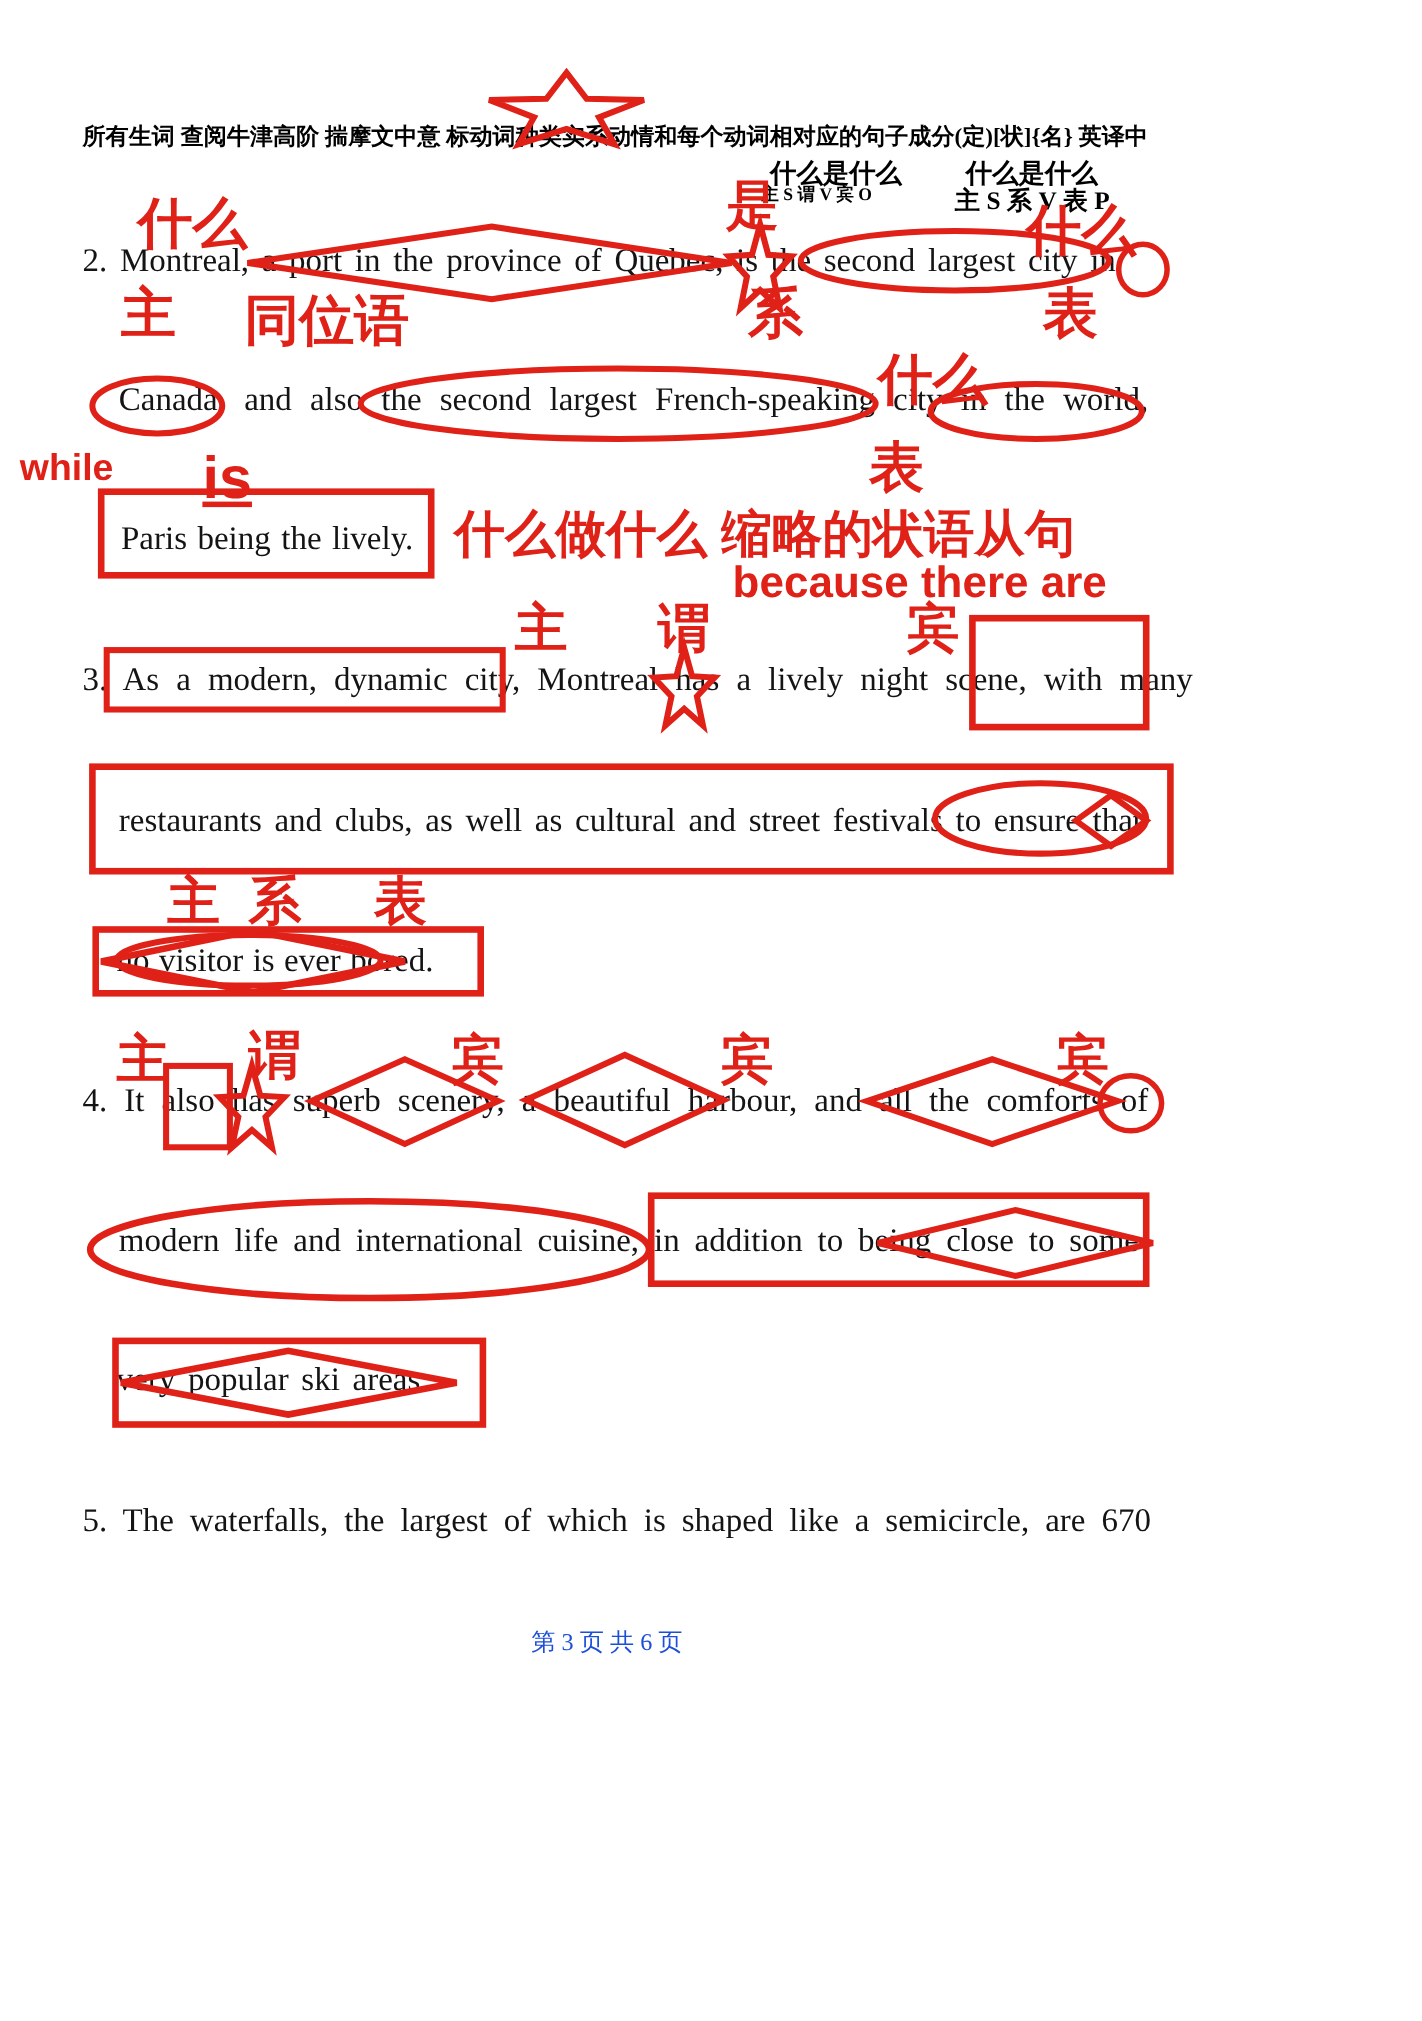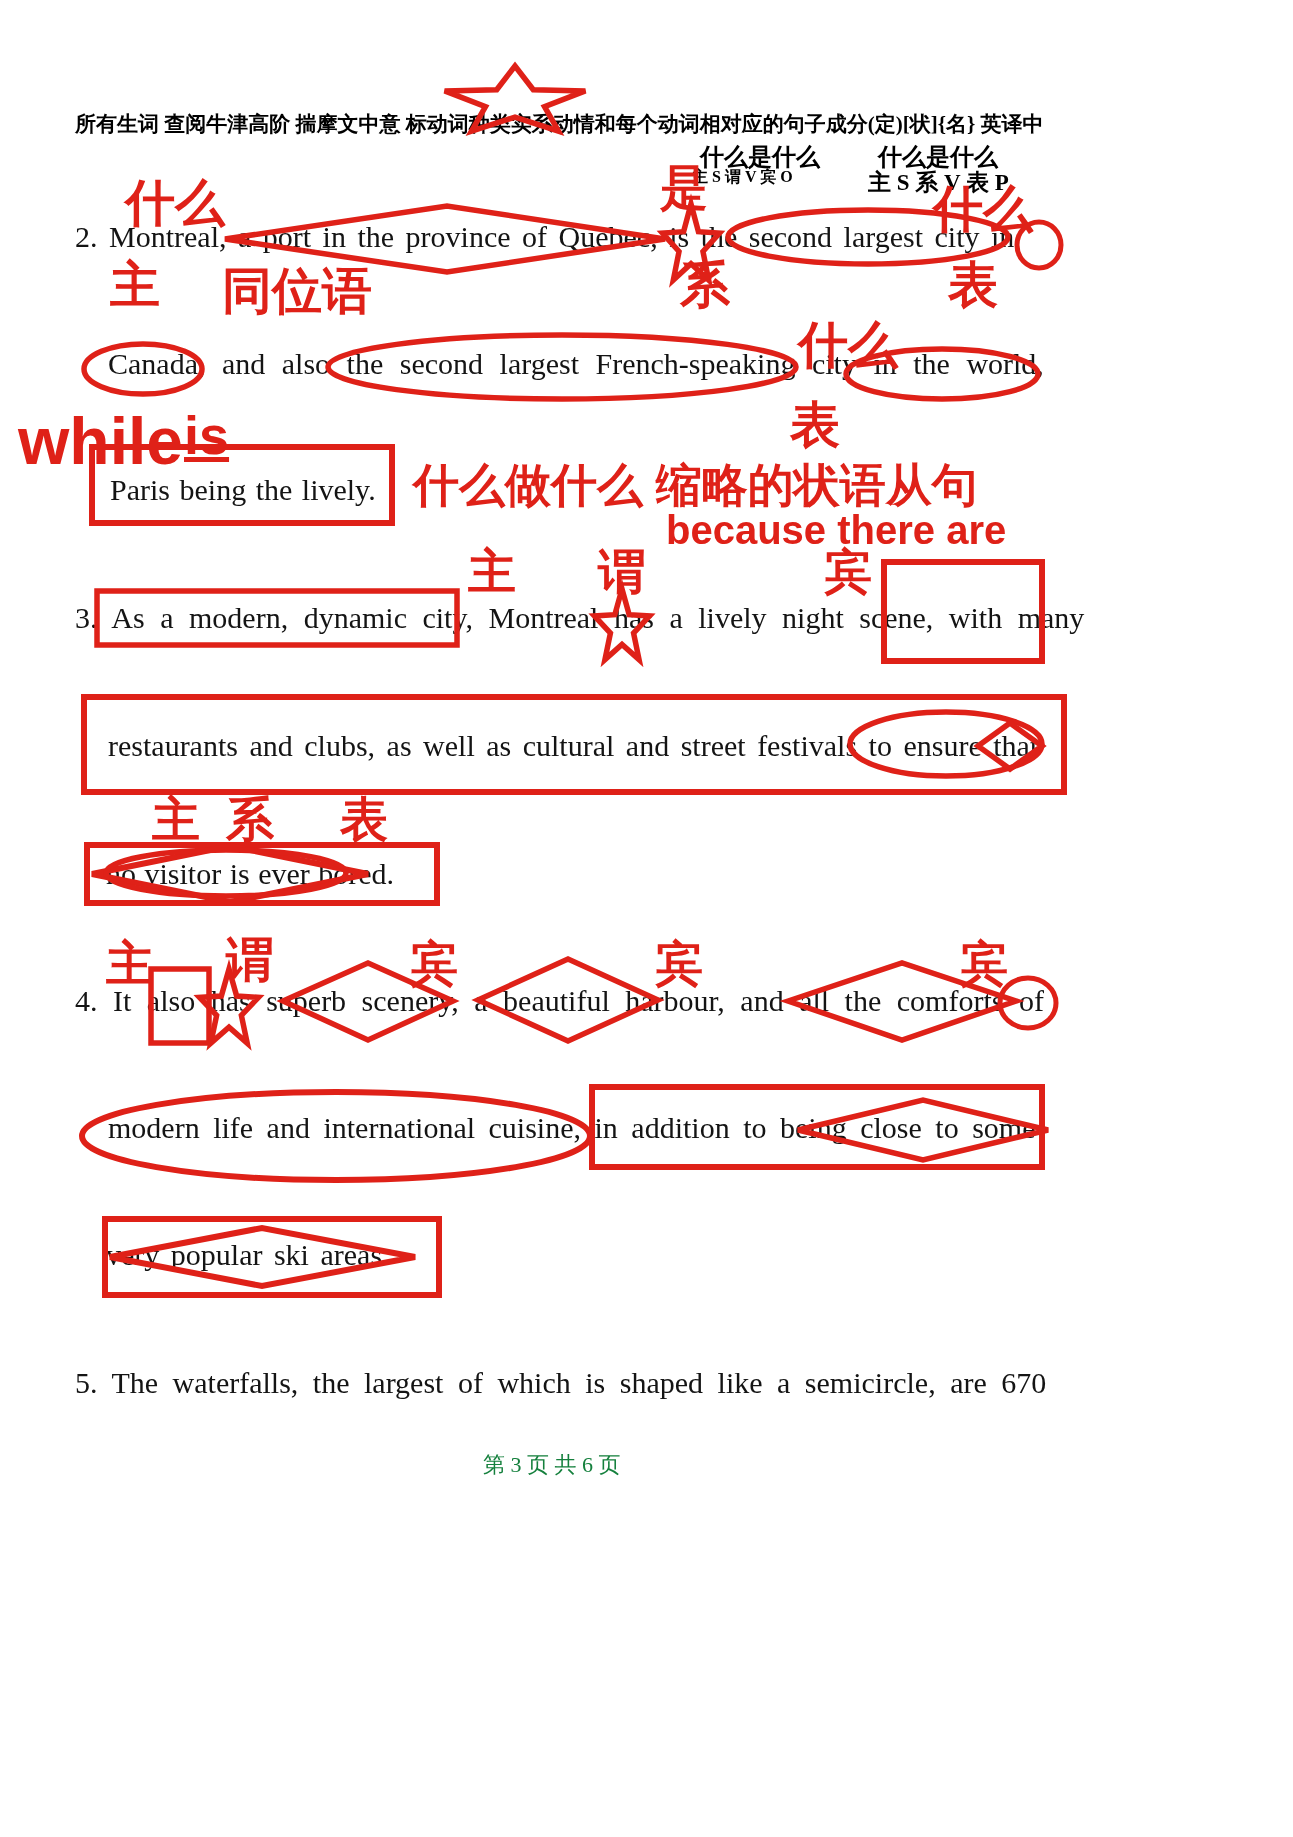--- a/index.html
+++ b/index.html
@@ -7,22 +7,22 @@
   .page{ position:relative; width:1293px; height:1837px; background:#ffffff; overflow:hidden;
          font-family:"Liberation Serif", serif; }
   .hdr{ position:absolute; font-family:"Liberation Serif", serif; font-weight:700;
         color:#000; white-space:nowrap; }
   .bodyline{ position:absolute; font-family:"Liberation Serif", serif; font-size:30px;
         color:var(--ink); white-space:nowrap; word-spacing:6px; line-height:1.25; }
   .red-cjk{ position:absolute; font-family:"Liberation Sans", sans-serif; font-weight:900;
         color:var(--red); white-space:nowrap; line-height:1; }
   .red-latin{ position:absolute; font-family:"Liberation Sans", sans-serif; font-weight:900;
         color:var(--red); white-space:nowrap; line-height:1; }
-  .footer{ position:absolute; font-family:"Liberation Serif", serif; color:#15803d;
-        white-space:nowrap; }
+  .footer{ position:absolute; font-family:"Liberation Serif", serif; color:#1d4ed8;
+        white-space:nowrap;margin-top:28px; }
   svg.overlay{ position:absolute; left:0; top:0; width:1293px; height:1837px; pointer-events:none; }
   svg.overlay *{ fill:none; stroke:var(--red); }
 </style>
 </head>
 <body>
 
 <div class="page">
 
   <div class="hdr" style="left:75px; top:110px; font-size:21px;">所有生词 查阅牛津高阶 揣摩文中意 标动词种类实系动情和每个动词相对应的句子成分(定)[状]{名} 英译中</div>
   <div class="hdr" style="left:700px; top:141px; font-size:24px;">什么是什么</div>
@@ -44,21 +44,21 @@
   <div class="red-cjk" style="left:125px; top:178px; font-size:50px;">什么</div>
   <div class="red-cjk" style="left:660px; top:164px; font-size:48px;">是</div>
   <div class="red-cjk" style="left:933px; top:184px; font-size:50px;">什么</div>
   <div class="red-cjk" style="left:110px; top:260px; font-size:50px;">主</div>
   <div class="red-cjk" style="left:222px; top:266px; font-size:50px;">同位语</div>
   <div class="red-cjk" style="left:680px; top:260px; font-size:50px;">系</div>
   <div class="red-cjk" style="left:948px; top:260px; font-size:50px;">表</div>
   <div class="red-cjk" style="left:798px; top:320px; font-size:50px;">什么</div>
   <div class="red-cjk" style="left:790px; top:400px; font-size:50px;">表</div>
 
-  <div class="red-latin" style="left:18px; top:408px; font-size:66px;">while</div>
+  <div class="red-latin" style="left:18px; top:408px; font-size:34px;">while</div>
   <div class="red-latin" style="left:184px; top:408px; font-size:54px;text-decoration:underline;">is</div>
 
   <div class="red-cjk" style="left:413px; top:462px; font-size:46px;">什么做什么 缩略的状语从句</div>
   <div class="red-latin" style="left:666px; top:510px; font-size:40px;">because there are</div>
 
   <div class="red-cjk" style="left:468px; top:548px; font-size:48px;">主</div>
   <div class="red-cjk" style="left:598px; top:548px; font-size:48px;">谓</div>
   <div class="red-cjk" style="left:824px; top:548px; font-size:48px;">宾</div>
 
   <div class="red-cjk" style="left:152px; top:796px; font-size:48px;">主</div>

